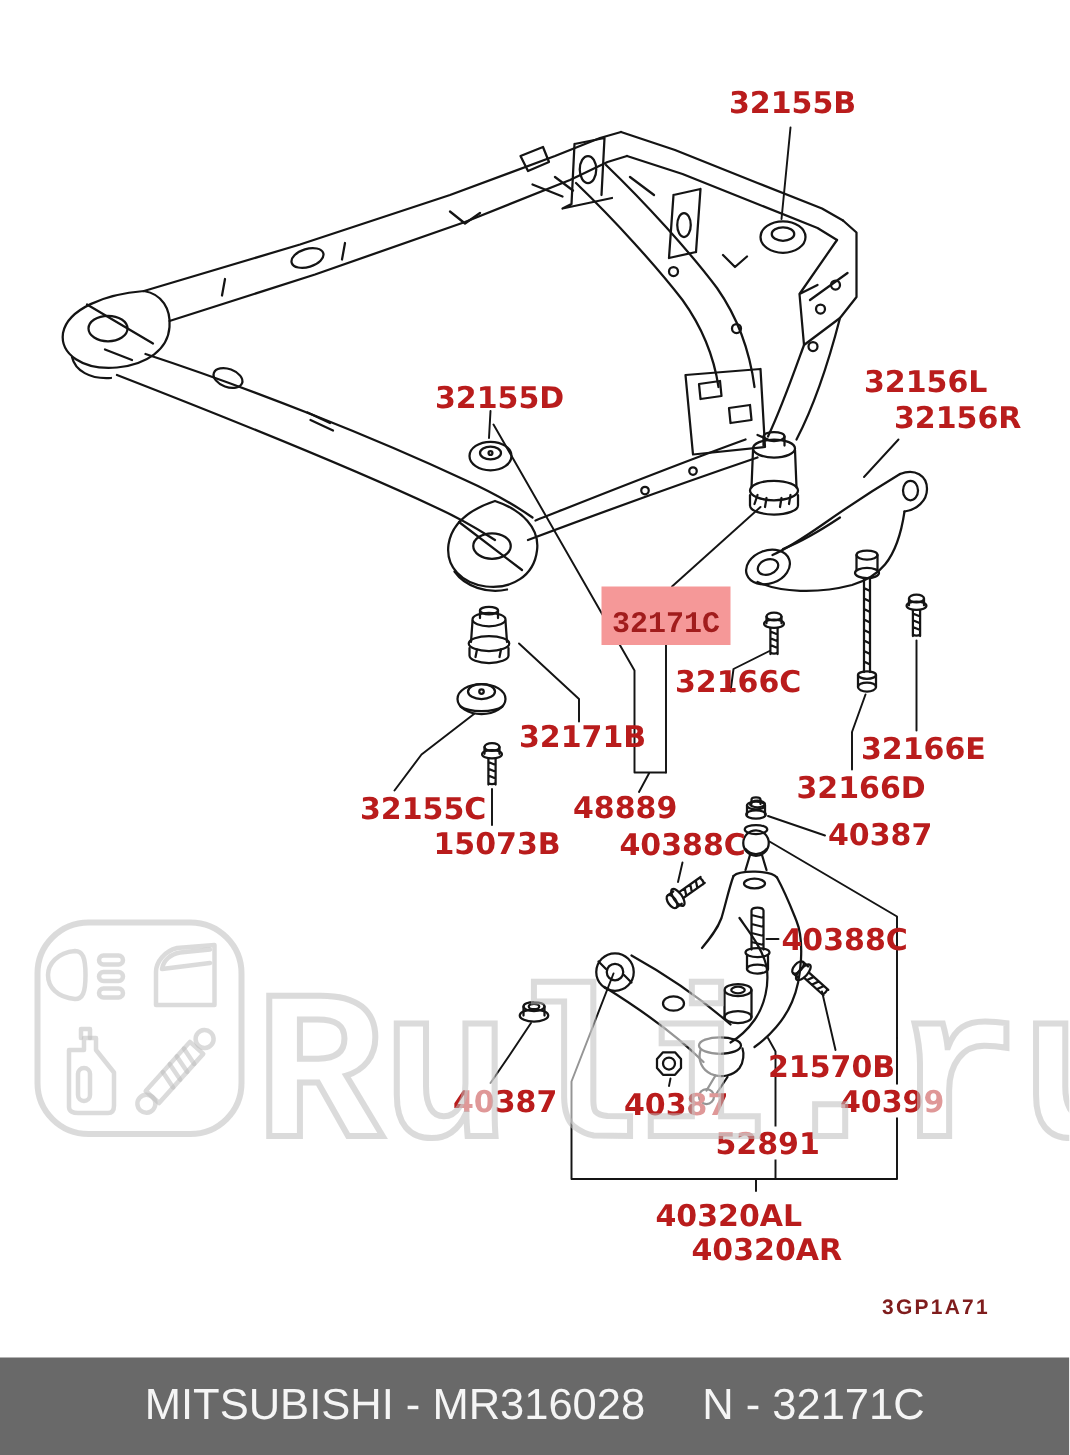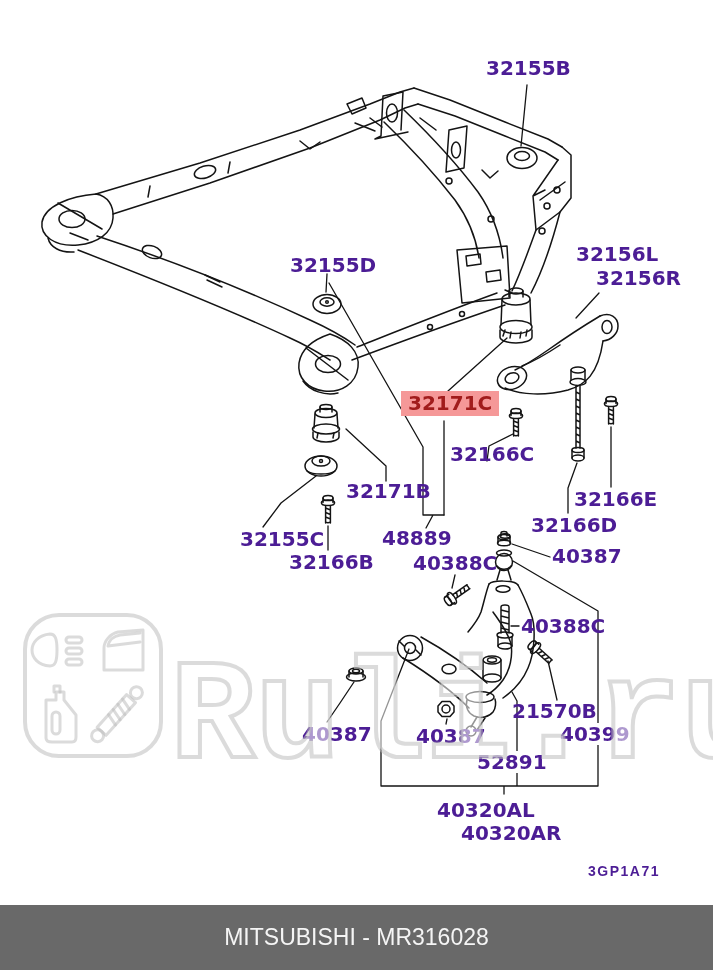--- a/index.html
+++ b/index.html
@@ -5,33 +5,33 @@
   :root{
     --highlight-bg:#F59898; --highlight-text:#A11C1C;
     --footer-bg:#696969; --footer-text:#F5F5F5;
     --line:#141414; --watermark:#BEBEBE;
   }
   html,body{margin:0;padding:0;background:#fff;}
   .screen{position:relative;width:713px;height:970px;background:#fff;overflow:hidden;
           font-family:"DejaVu Sans",sans-serif;}
   .diagram-svg{position:absolute;left:0;top:0;z-index:10;}
   .plabel{position:absolute;z-index:20;font-family:"DejaVu Sans",sans-serif;
-          font-weight:bold;font-size:20px;line-height:22px;color:#4c1d95;white-space:nowrap;}
-  .plabel.hl{background:var(--highlight-bg);color:var(--highlight-text);padding:1px 7px 2px;}
+          font-weight:bold;font-size:20px;line-height:22px;color:#b91c1c;white-space:nowrap;}
+  .plabel.hl{background:var(--highlight-bg);color:var(--highlight-text);padding:15px 7px 2px;font-family:Liberation Mono, monospace;}
   .plabel.gap{background:#fff;padding:0 3px;text-align:center;}
   .sheet-code{position:absolute;z-index:20;font-family:"Liberation Sans",sans-serif;
-          font-weight:bold;font-size:14px;letter-spacing:1.5px;color:#4c1d95;}
+          font-weight:bold;font-size:14px;letter-spacing:1.5px;color:#7f1d1d;}
   .watermark{position:absolute;inset:0;z-index:30;pointer-events:none;}
   .wm-text{position:absolute;left:170px;top:640px;height:160px;line-height:160px;
           font-family:Liberation Mono, monospace;font-weight:bold;font-size:142px;
           color:rgba(255,255,255,0.55);
           -webkit-text-stroke:4px rgba(190,190,190,0.55);}
   .footer{position:absolute;left:0;bottom:0;width:713px;height:65px;z-index:40;
           background:var(--footer-bg);display:flex;align-items:center;justify-content:center;
-          gap:38px;font-family:"Liberation Sans",sans-serif;font-size:23px;
+          gap:38px;font-family:"Liberation Sans",sans-serif;font-size:29px;
           color:var(--footer-text);}
 </style>
 </head>
 <body>
 
 <div class="screen">
 
   <svg class="diagram-svg" width="713" height="905" viewBox="0 0 713 905">
     <defs>
       <g id="bolt" fill="none">
@@ -234,21 +234,21 @@
   <div class="plabel" style="left:576px;top:243px">32156L</div>
   <div class="plabel" style="left:596px;top:267px">32156R</div>
   <div class="plabel hl" style="left:401px;top:391px">32171C</div>
   <div class="plabel" style="left:450px;top:443px">32166C</div>
   <div class="plabel" style="left:574px;top:488px">32166E</div>
   <div class="plabel" style="left:531px;top:514px">32166D</div>
   <div class="plabel" style="left:552px;top:545px">40387</div>
   <div class="plabel" style="left:346px;top:480px">32171B</div>
   <div class="plabel" style="left:382px;top:527px">48889</div>
   <div class="plabel" style="left:240px;top:528px">32155C</div>
-  <div class="plabel" style="left:289px;top:551px">32166B</div>
+  <div class="plabel" style="left:289px;top:551px">15073B</div>
   <div class="plabel" style="left:413px;top:552px">40388C</div>
   <div class="plabel" style="left:521px;top:615px">40388C</div>
   <div class="plabel" style="left:512px;top:700px">21570B</div>
   <div class="plabel" style="left:302px;top:723px">40387</div>
   <div class="plabel" style="left:416px;top:725px">40387</div>
   <div class="plabel gap" style="left:557px;top:723px">40399</div>
   <div class="plabel gap" style="left:474px;top:751px">52891</div>
   <div class="plabel" style="left:437px;top:799px">40320AL</div>
   <div class="plabel" style="left:461px;top:822px">40320AR</div>
   <div class="sheet-code" style="left:588px;top:863px">3GP1A71</div>
@@ -278,15 +278,16 @@
           <path d="M113,700 L125,703 M113,707 L125,710 M113,714 L125,717 M113,721 L125,724"></path>
           <circle cx="119" cy="744" r="6"></circle>
         </g>
       </g>
     </svg>
     <div class="wm-text">Ruli.ru</div>
   </div>
 
   <div class="footer">
     <span>MITSUBISHI - MR316028</span>
+    <span>N - 32171C</span>
   </div>
 
 </div>
 
 </body></html>

